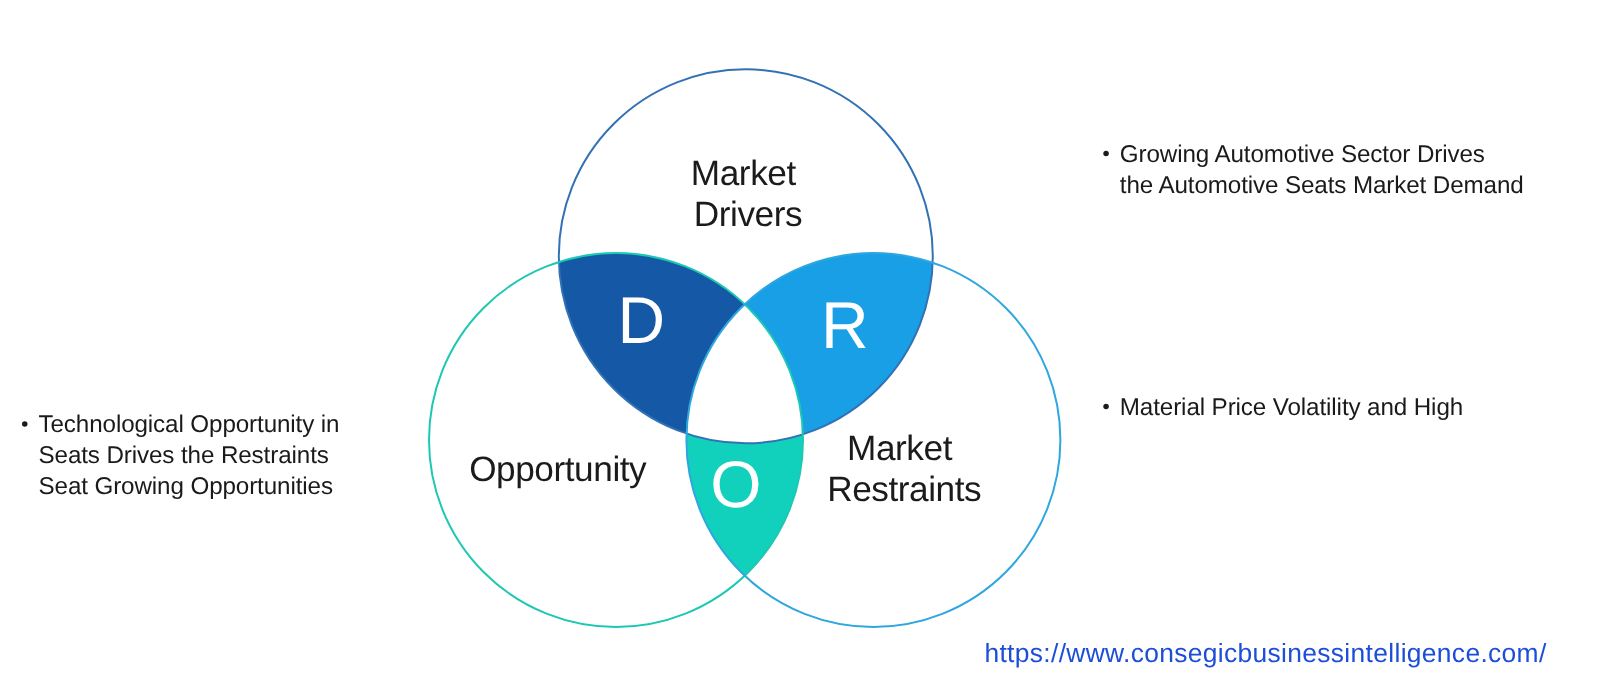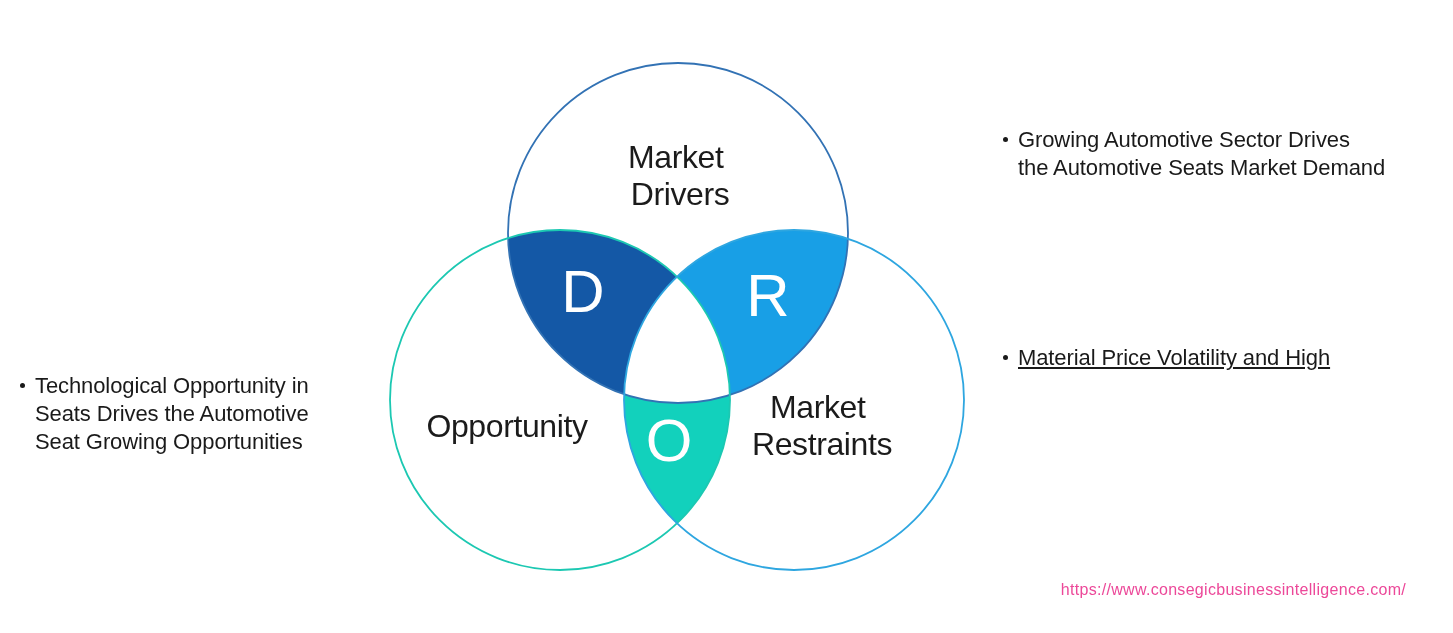--- a/index.html
+++ b/index.html
@@ -46,27 +46,27 @@
   .bullet-dot {
     flex: none;
     width: 5px;
     height: 5px;
     border-radius: 50%;
     background: #1a1a1a;
     margin-top: 11px;
   }
   .insight-left    { left: 20px;   top: 372px; }
   .insight-rtop    { left: 1003px; top: 126px; }
-  .insight-rbottom { left: 1003px; top: 344px; text-decoration: underline; }
+  .insight-rbottom { left: 1003px; top: 356px; }
   .footer-url {
     position: absolute;
     right: 47px;
     top: 581px;
-    font-size: 16px;
-    color: #ec4899;
+    font-size: 24px;
+    color: #1d4ed8;
     letter-spacing: 0.3px;
     white-space: nowrap;
   }
 </style>
 </head>
 <body>
 
 <div class="canvas">
 
   <svg class="venn-svg" width="1453" height="633" viewBox="0 0 1453 633">
@@ -125,21 +125,21 @@
 
     <text class="region-letter" text-anchor="middle" x="583" y="312">D</text>
     <text class="region-letter" text-anchor="middle" x="768" y="316">R</text>
     <text class="region-letter" text-anchor="middle" x="669" y="461">O</text>
   </svg>
 
   <div class="insight insight-left">
     <span class="bullet-dot"></span>
     <div>
       <div>Technological Opportunity in</div>
-      <div>Seats Drives the Automotive</div>
+      <div>Seats Drives the Restraints</div>
       <div>Seat Growing Opportunities</div>
     </div>
   </div>
 
   <div class="insight insight-rtop">
     <span class="bullet-dot"></span>
     <div>
       <div>Growing Automotive Sector Drives</div>
       <div>the Automotive Seats Market Demand</div>
     </div>

